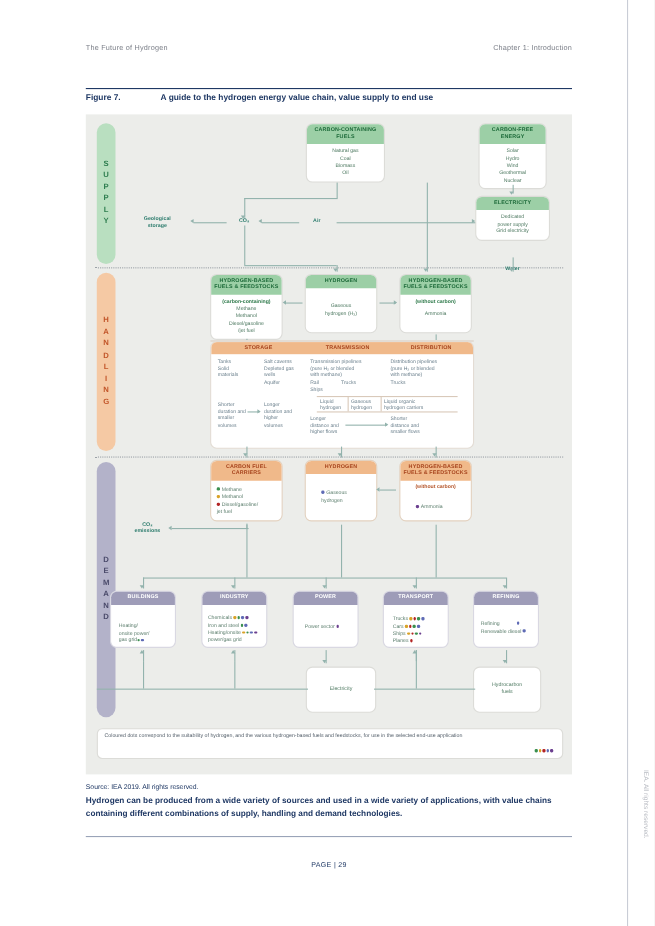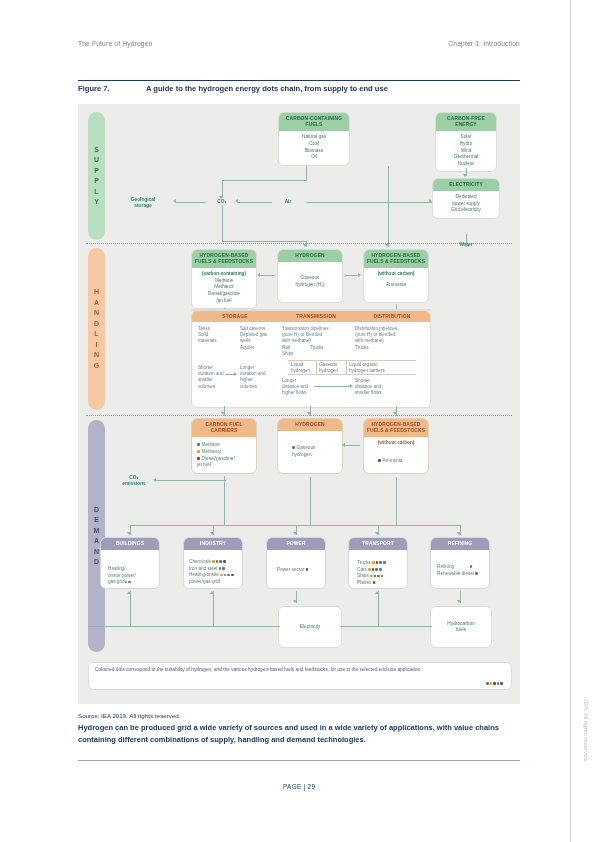--- a/index.html
+++ b/index.html
@@ -92,21 +92,21 @@
 
 <div class="page-rule-right"></div>
 
 <div class="hdr">
   <span>The Future of Hydrogen</span>
   <span>Chapter 1: Introduction</span>
 </div>
 <div class="hdr-line"></div>
 
 <div class="fig-title">
-  <span class="num">Figure 7.</span><span>A guide to the hydrogen energy dots chain, from supply to end use</span>
+  <span class="num">Figure 7.</span><span>A guide to the hydrogen energy value chain, value supply to end use</span>
 </div>
 
 <div class="figbox">
 
   <div class="divider" style="left:8px;top:139px;width:426px;"></div>
   <div class="divider" style="left:8px;top:311px;width:426px;"></div>
 
   <div class="band band-supply" style="left:10px;top:8px;height:128px;">
     <span>S</span>
       <span>U</span>
@@ -434,16 +434,16 @@
   <div class="legend" style="left:10px;top:558px;width:424px;height:28px;">
     <span>Coloured dots correspond to the suitability of hydrogen, and the various hydrogen-based fuels and feedstocks, for use in the selected end-use application</span>
     <span class="legend-dots">
       <span class="dot" style="background:#3a8f4e"></span><span class="dot" style="background:#d9a227"></span><span class="dot" style="background:#b32424"></span><span class="dot" style="background:#5f6bb5"></span><span class="dot" style="background:#6b3f8f"></span>
     </span>
   </div>
 
 </div>
 
 <div class="src">Source: IEA 2019. All rights reserved.</div>
-<div class="cap-note">Hydrogen can be produced grid a wide variety of sources and used in a wide variety of applications, with value chains containing different combinations of supply, handling and demand technologies.</div>
+<div class="cap-note">Hydrogen can be produced from a wide variety of sources and used in a wide variety of applications, with value chains containing different combinations of supply, handling and demand technologies.</div>
 <div class="cap-rule"></div>
 <div class="pagenum">PAGE | 29</div>
 <div class="sidetext">IEA. All rights reserved.</div>
 
 </body></html>

